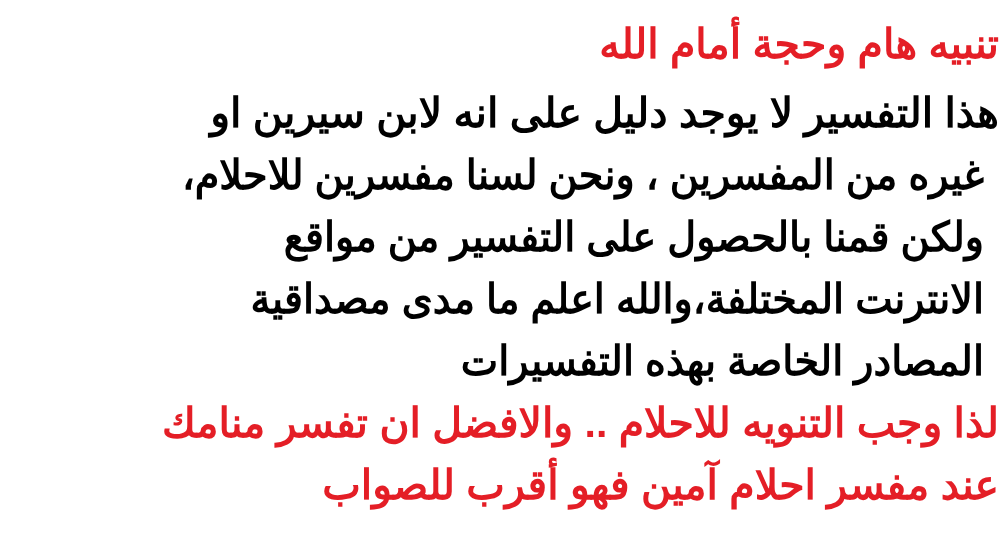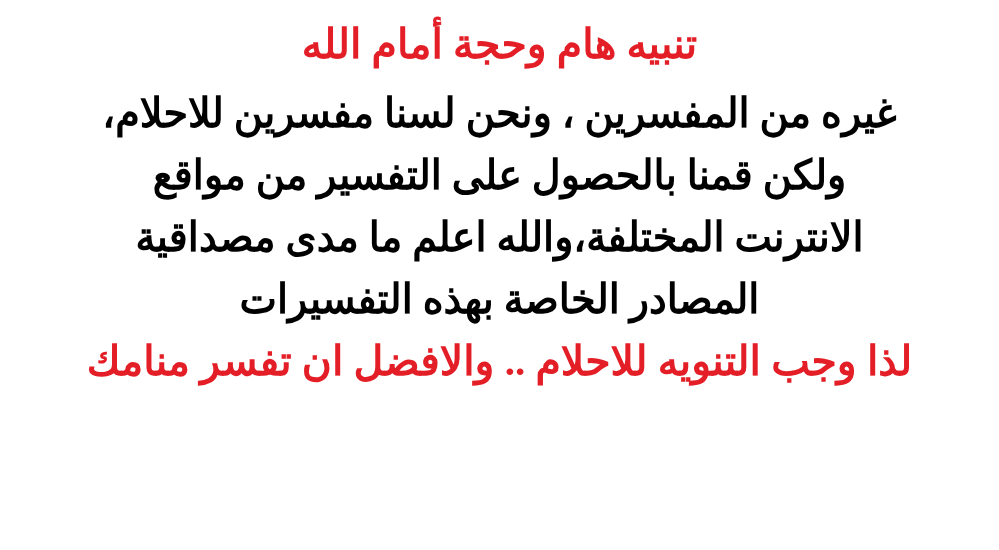--- a/index.html
+++ b/index.html
@@ -10,22 +10,22 @@
     width: 999px;
     height: 550px;
     background: #ffffff;
     overflow: hidden;
   }
   .page {
     width: 999px;
     height: 550px;
     padding-top: 2px;
     box-sizing: border-box;
-    text-align: center;
-    font-family: Liberation Serif, serif;
+    text-align: right;
+    font-family: Liberation Sans, sans-serif;
     font-weight: bold;
   }
   .line {
     margin: 0;
     font-size: 41px;
     line-height: 62px;
     white-space: nowrap;
     color: #000000;
   }
   .title {
@@ -38,18 +38,20 @@
   .condensed {
     transform: scaleX(0.97);
     transform-origin: center;
   }
 </style>
 </head>
 <body>
 
 <main class="page" dir="rtl" lang="ar">
   <h1 class="line red title">تنبيه هام وحجة أمام الله</h1>
+  <p class="line">هذا التفسير لا يوجد دليل على انه لابن سيرين او</p>
   <p class="line condensed">غيره من المفسرين ، ونحن لسنا مفسرين للاحلام،</p>
   <p class="line condensed">ولكن قمنا بالحصول على التفسير من مواقع</p>
   <p class="line condensed">الانترنت المختلفة،والله اعلم ما مدى مصداقية</p>
   <p class="line condensed">المصادر الخاصة بهذه التفسيرات</p>
   <p class="line red">لذا وجب التنويه للاحلام .. والافضل ان تفسر منامك</p>
+  <p class="line red">عند مفسر احلام آمين فهو أقرب للصواب</p>
 </main>
 
 </body></html>

